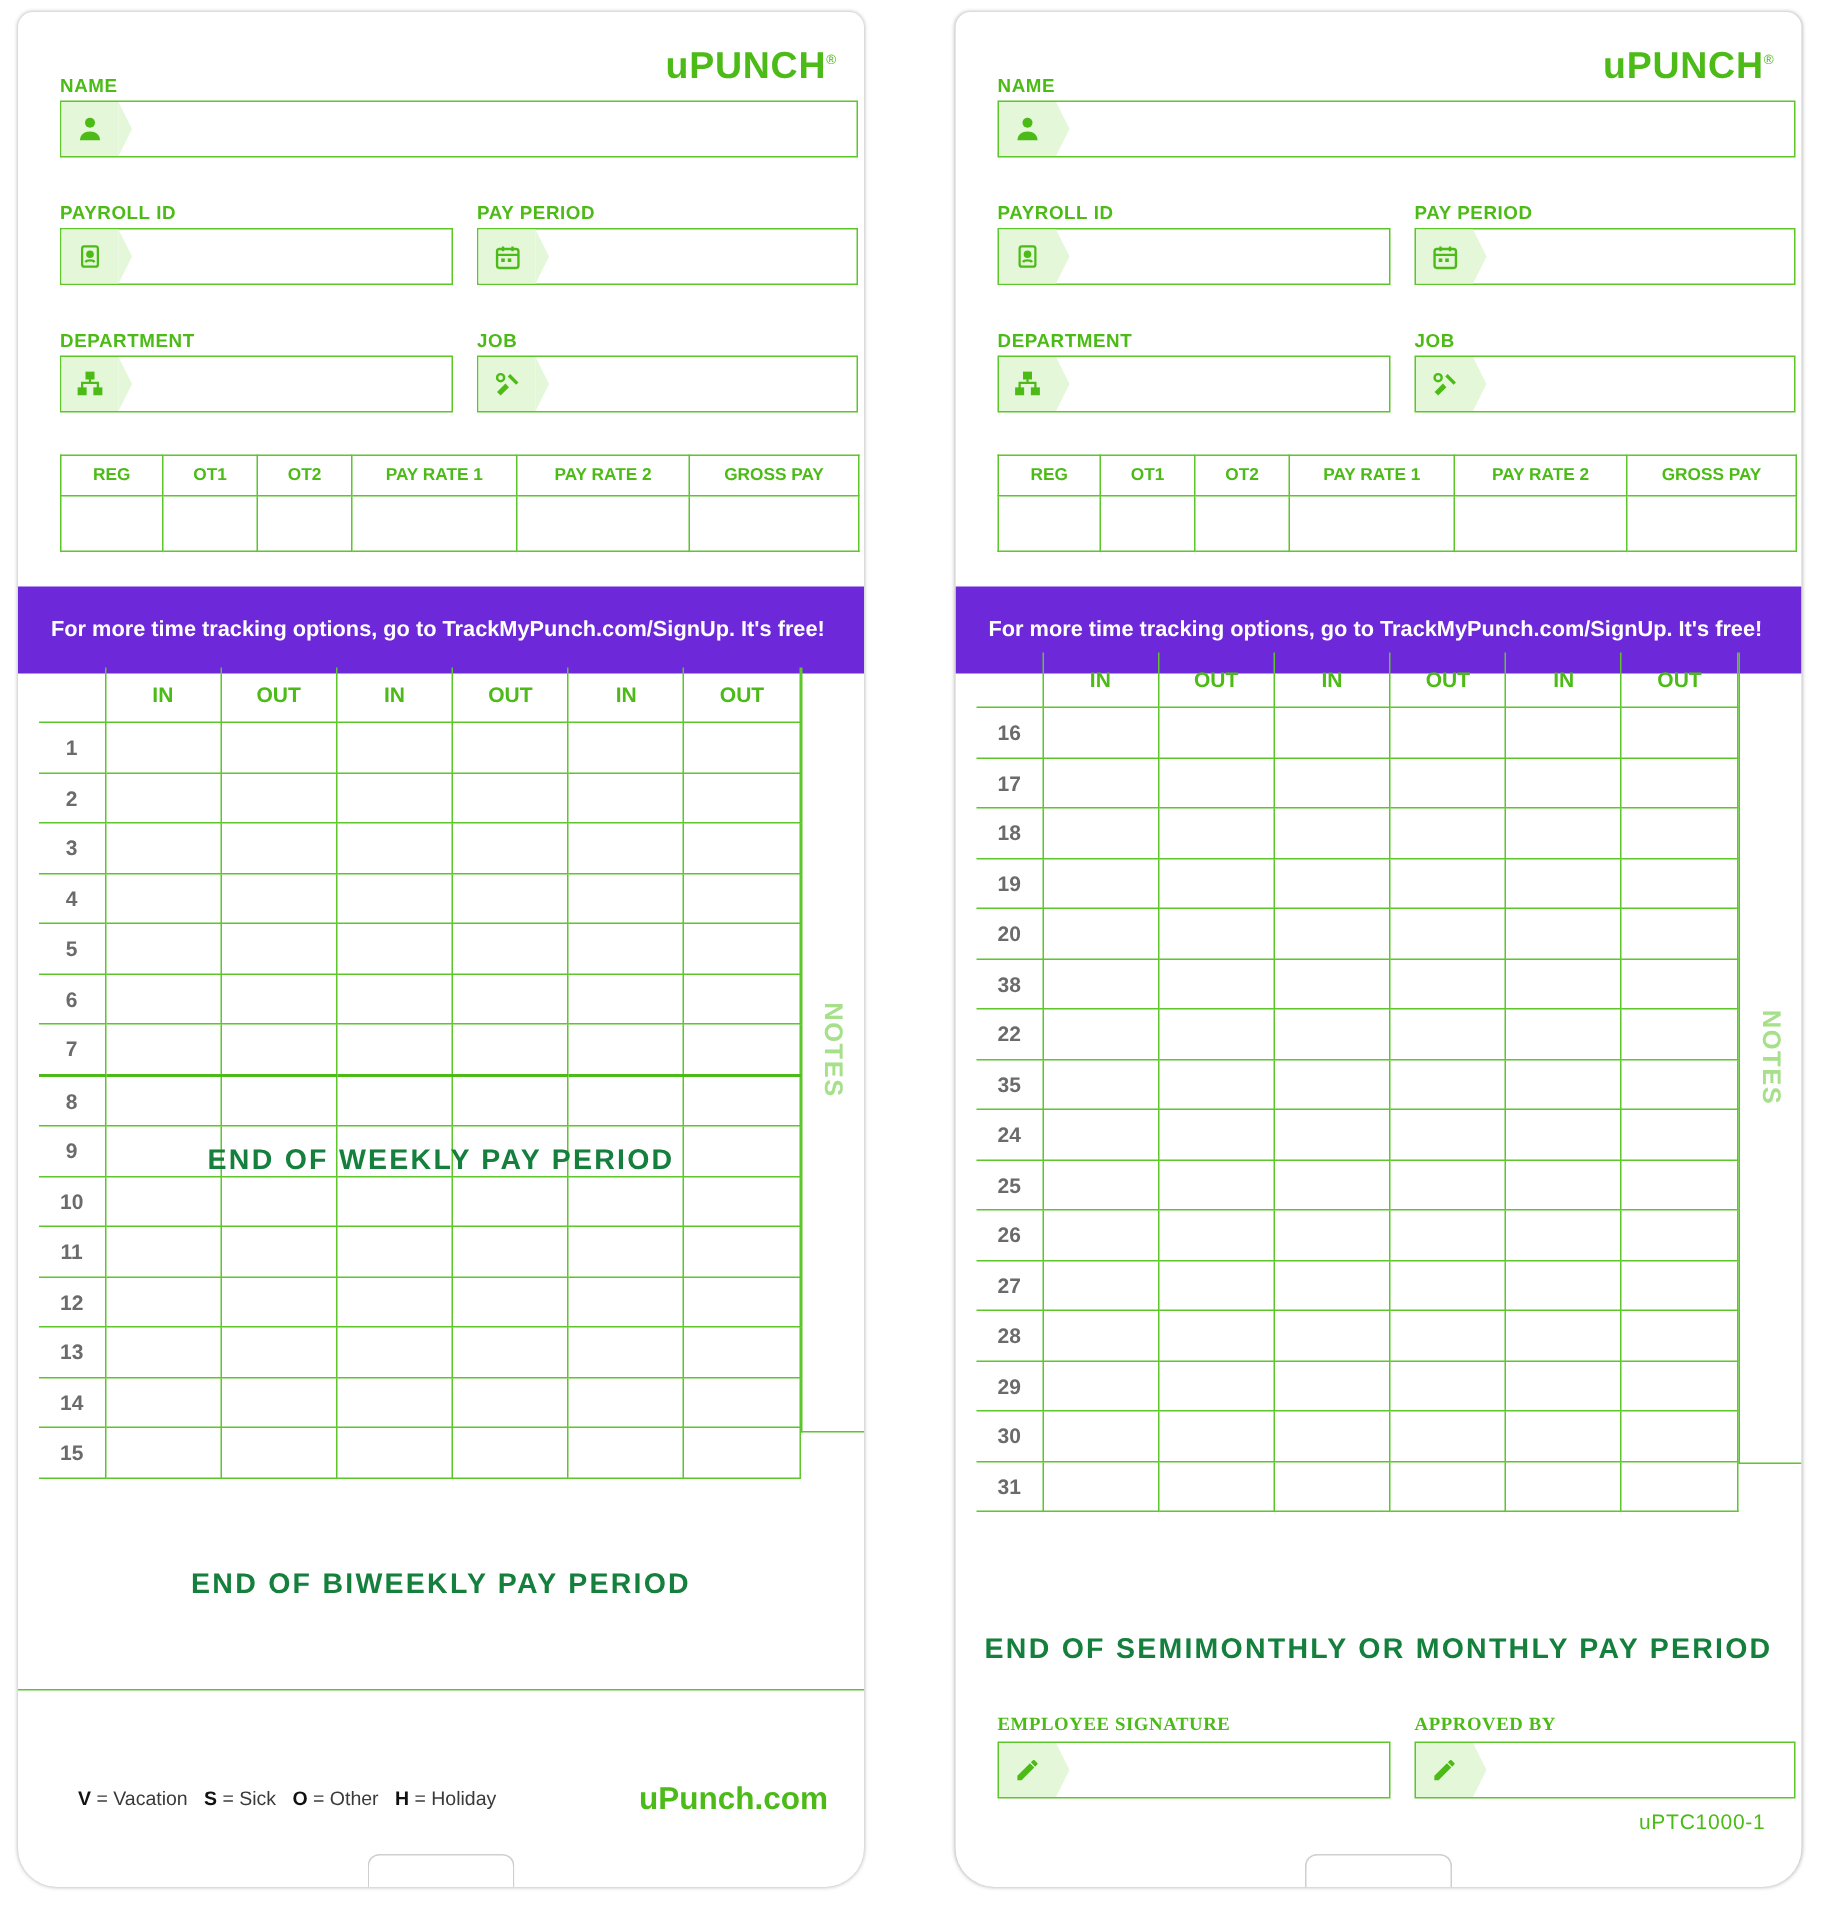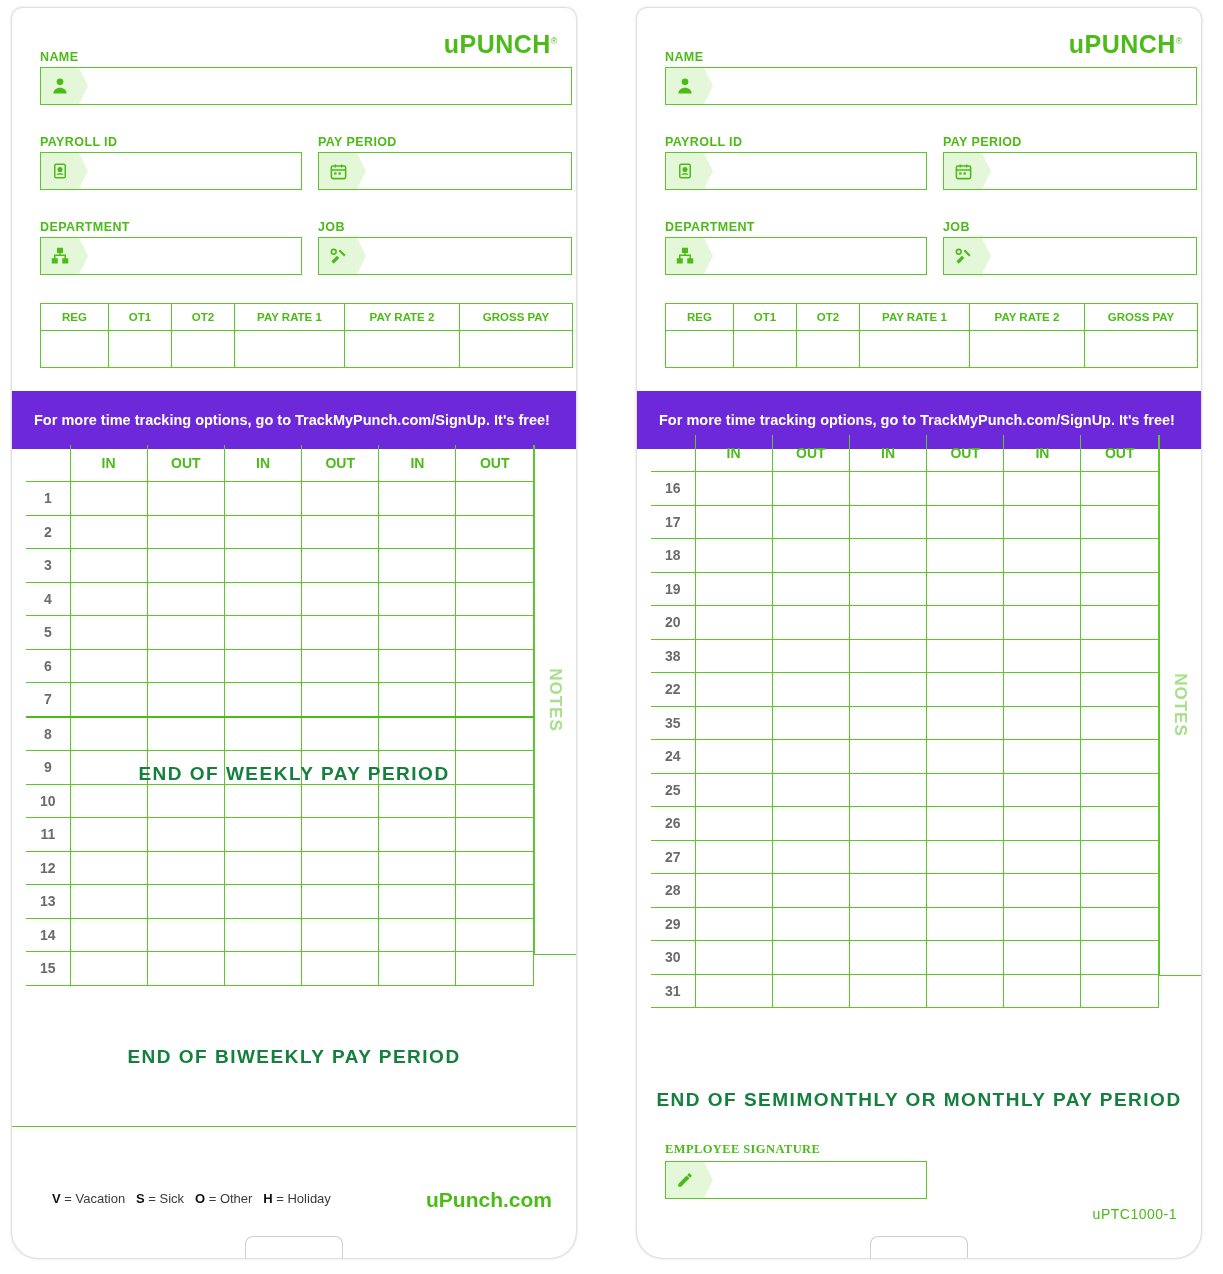--- a/index.html
+++ b/index.html
@@ -854,17 +854,28 @@
     <div class="field-box">
       <span class="field-icon">
         <svg width="18" height="18" viewBox="0 0 24 24" fill="#4cbb17">
             <path d="M3 17.2V21h3.8L18 9.8 14.2 6zM20.7 7.1c.4-.4.4-1 0-1.4l-2.4-2.4c-.4-.4-1-.4-1.4 0L15 5.2 18.8 9z"></path>
           </svg>
       </span>
       <input class="field-input" type="text" value="" style="">
     </div>
   </div>
 
+  <div class="sig-block" style="left:306px; top:1134px; width:254px;">
+    <div class="sig-label">APPROVED BY</div>
+    <div class="field-box">
+      <span class="field-icon">
+        <svg width="18" height="18" viewBox="0 0 24 24" fill="#4cbb17">
+            <path d="M3 17.2V21h3.8L18 9.8 14.2 6zM20.7 7.1c.4-.4.4-1 0-1.4l-2.4-2.4c-.4-.4-1-.4-1.4 0L15 5.2 18.8 9z"></path>
+          </svg>
+      </span>
+      <input class="field-input" type="text" value="" style="">
+    </div>
+  </div>
 
   <div class="code">uPTC1000-1</div>
 
   <div class="notch"></div>
 </div>
 
 </body></html>

